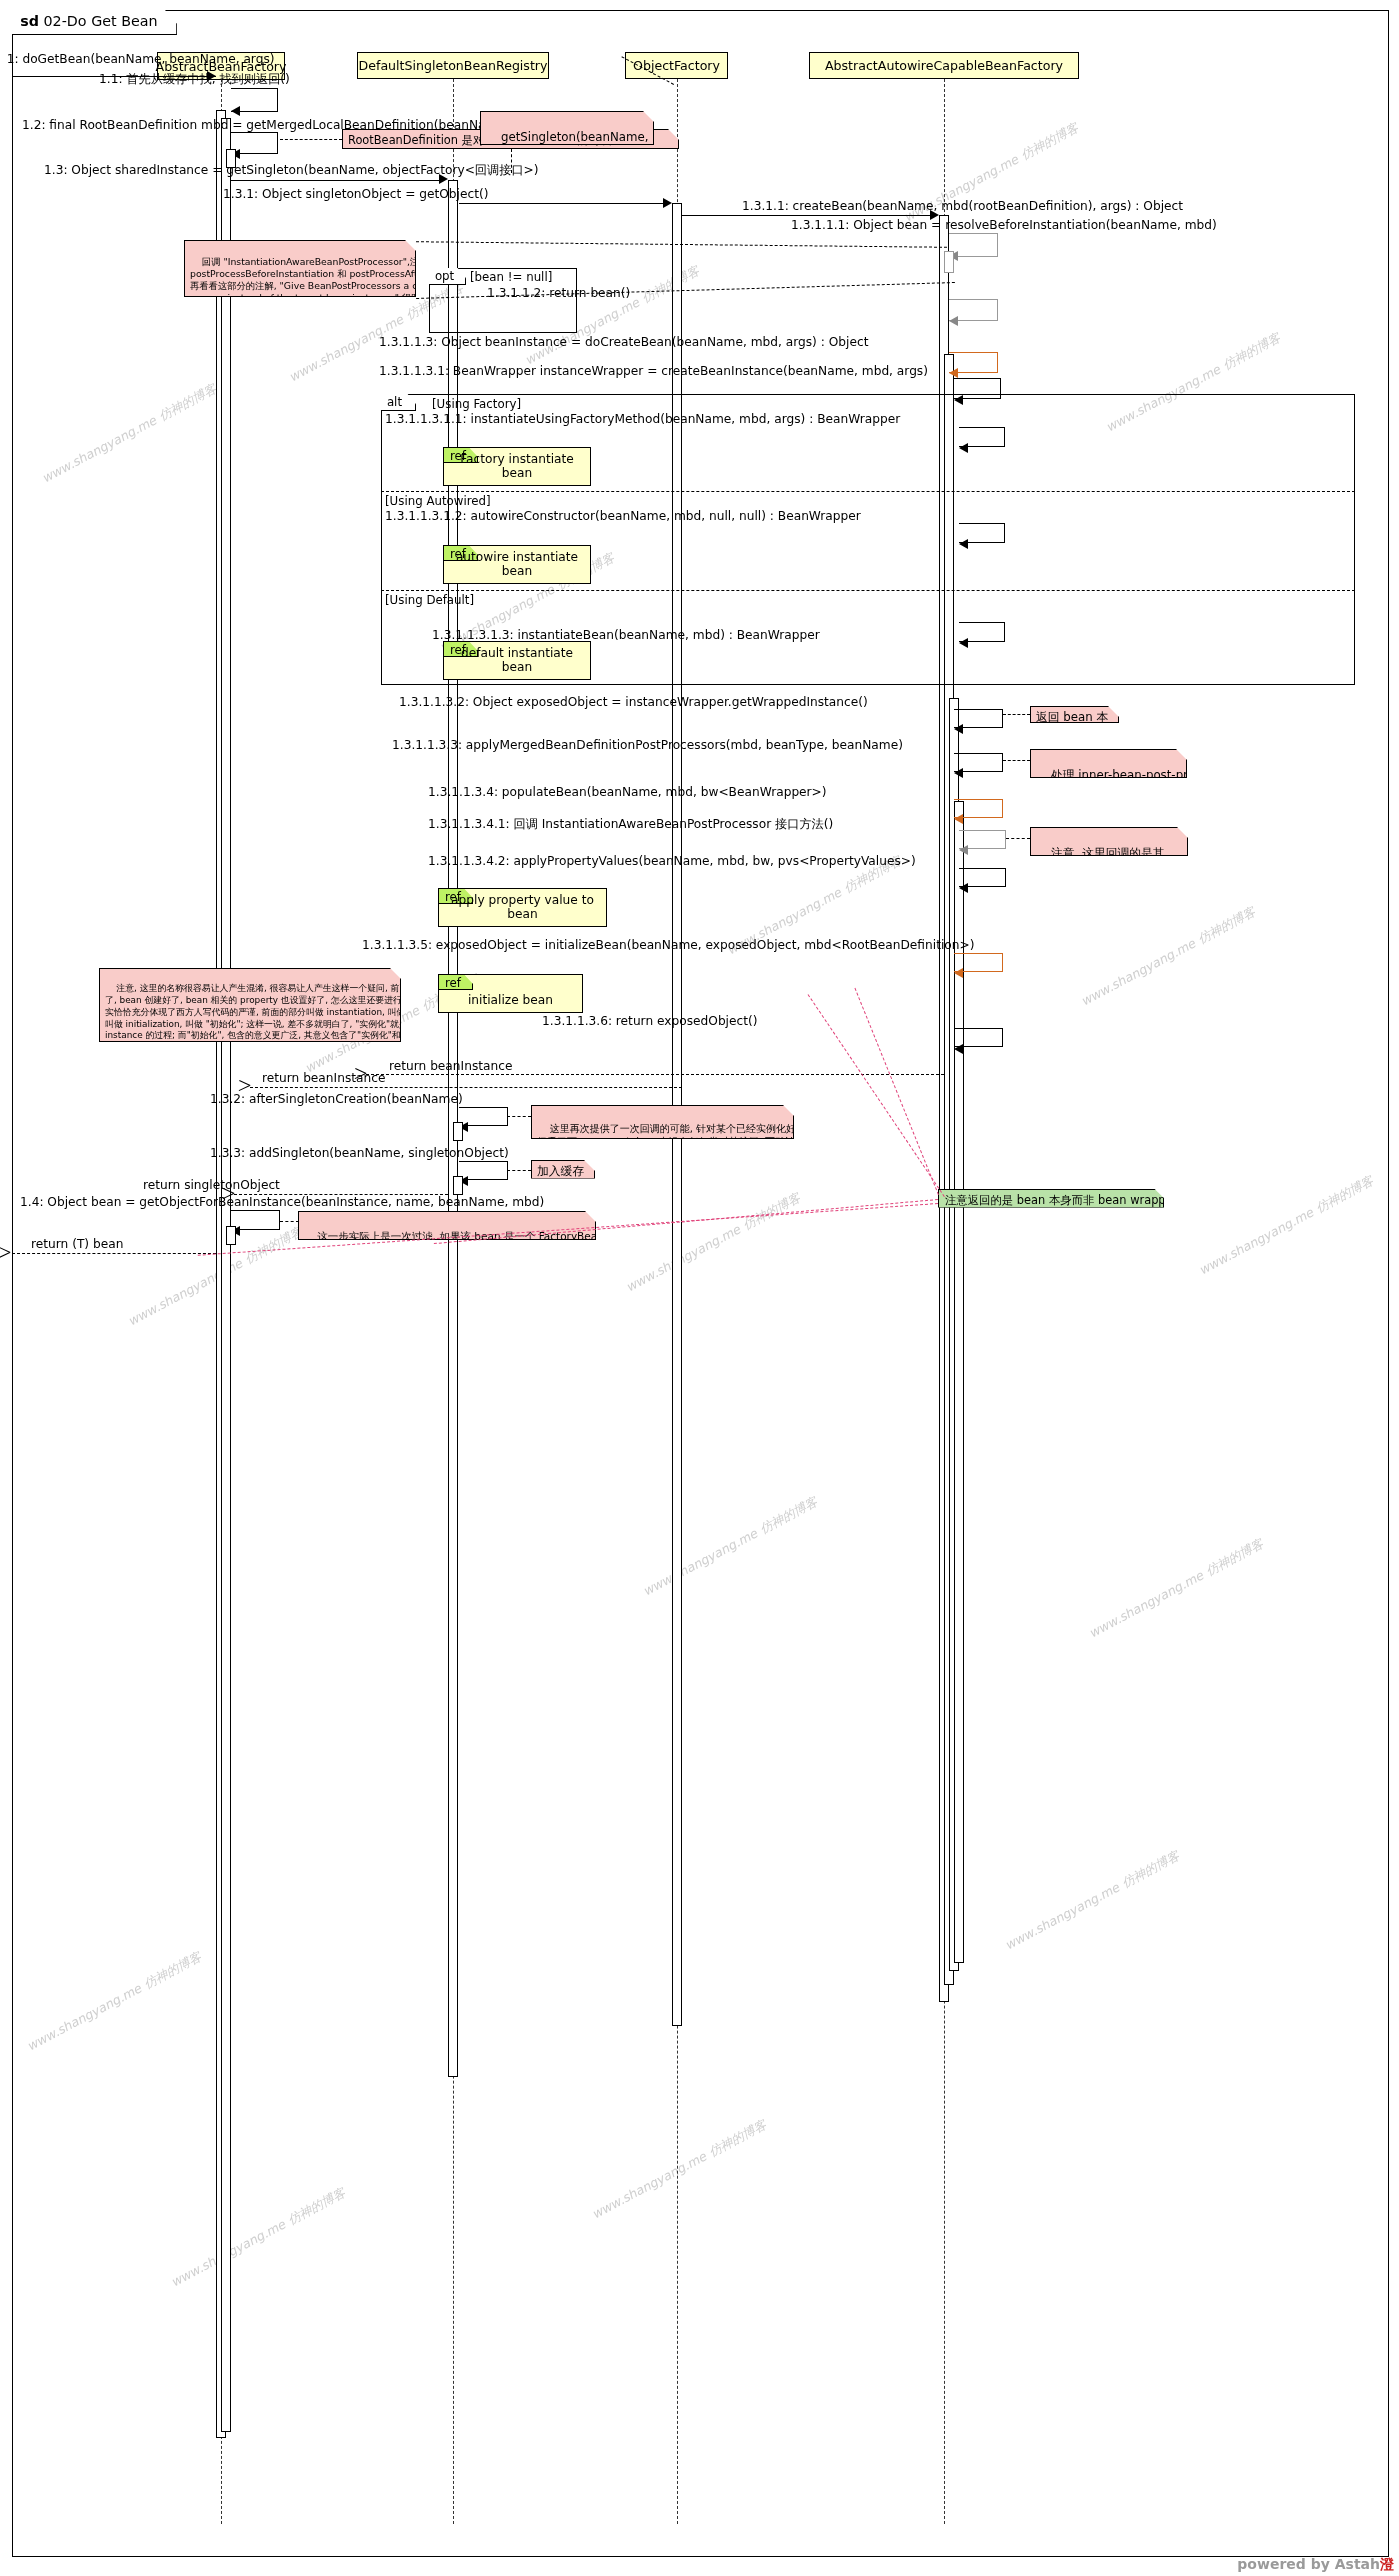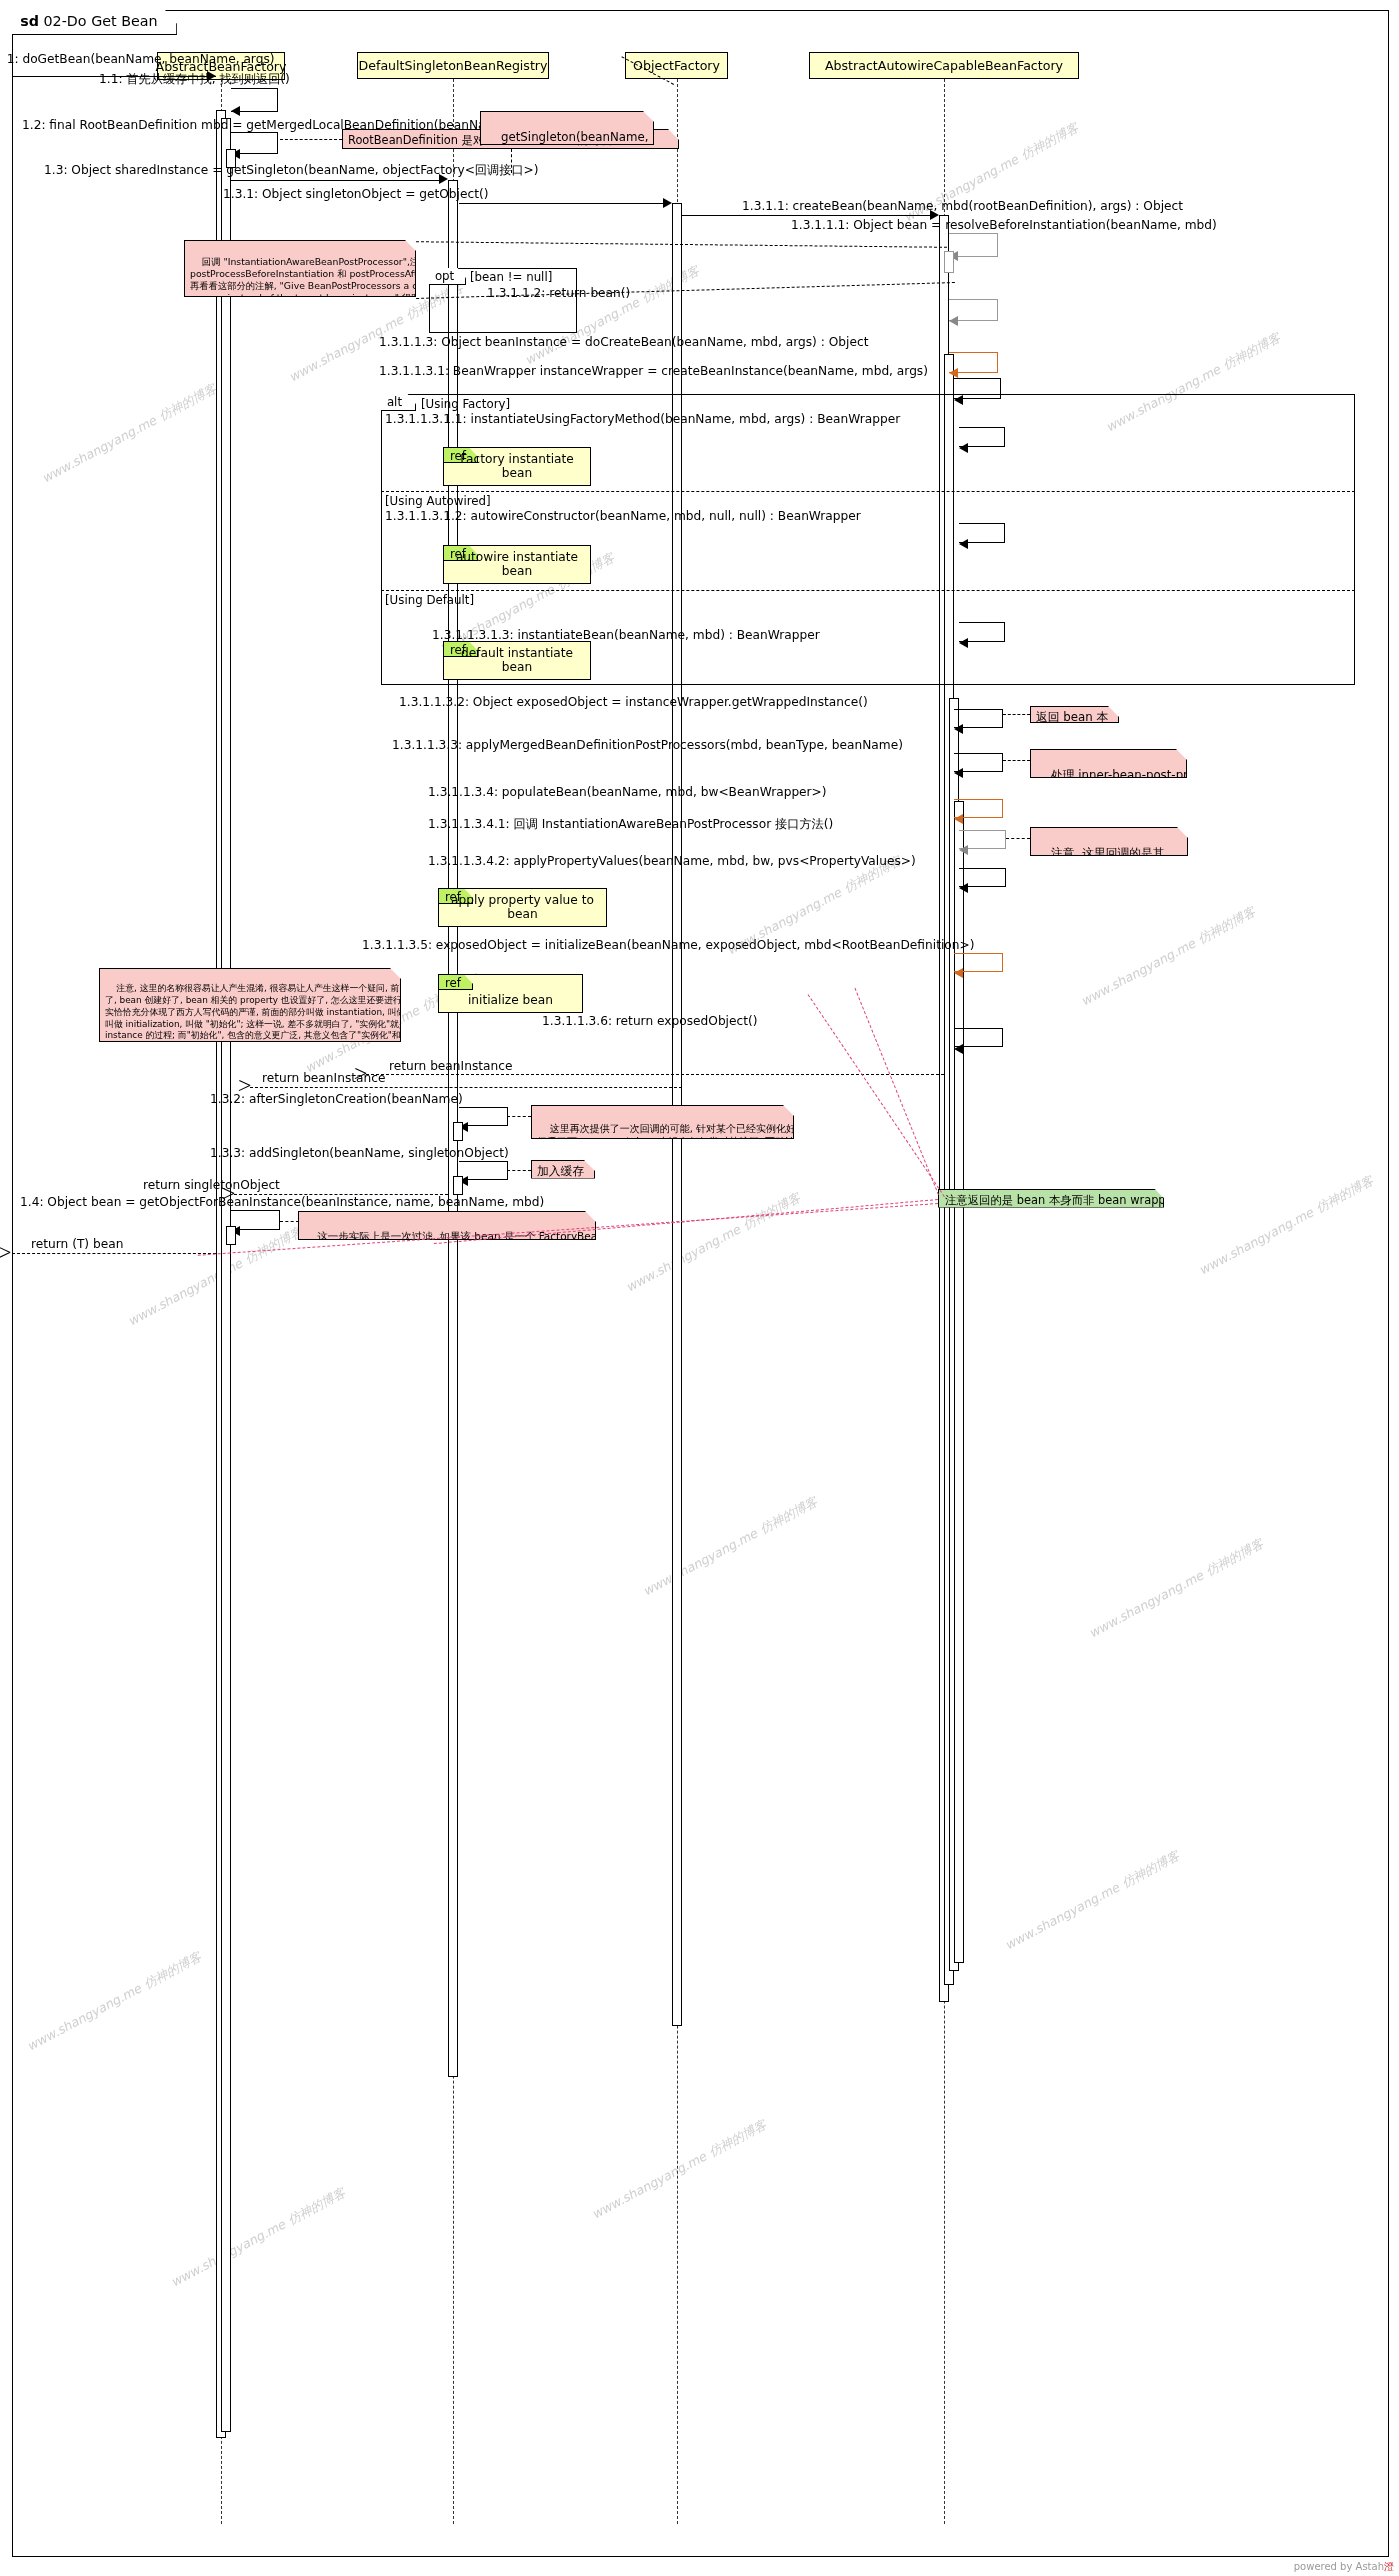--- a/index.html
+++ b/index.html
@@ -65,21 +65,21 @@
 
   
   .greenlabel{position:absolute;background:#b9e2a8;border:0.8px solid #000;box-sizing:border-box;
         font-size:11.4px;padding:2.5px 5.9px;white-space:nowrap;
         clip-path:polygon(0 0,calc(100% - 9.3px) 0,100% 9.3px,100% 100%,0 100%);}
   .pinkline{position:absolute;height:0;border-top:0.8px dashed #e0437a;transform-origin:0 0;}
 
   
   .wm{position:absolute;font-size:12.6px;color:#cfcfcf;white-space:nowrap;
       transform:rotate(-28deg);transform-origin:0 0;pointer-events:none;font-style:italic;}
-  .footer{position:absolute;right:5px;bottom:2.5px;font-size:10px;color:#9a9a9a;}
+  .footer{position:absolute;right:5px;bottom:2.5px;font-size:14px;color:#9a9a9a;font-weight:bold;}
   .footer .red{color:#cc2222;}
 </style>
 </head>
 <body>
 
 <div id="canvas">
 
   <div class="frame" style="left:11.8px;top:10px;width:1377px;height:2547px;"></div>
   <div class="frame-tab" style="left:11.8px;top:10px;width:165px;height:25px;">
     <b>sd</b>
@@ -198,21 +198,21 @@
   <div class="mlabel" style="left:379px;top:335px;">1.3.1.1.3: Object beanInstance = doCreateBean(beanName, mbd, args) : Object</div>
   <div class="selfcall orange" style="left:949px;top:352px;width:49px;height:21px;"></div>
   <div class="arrowL orange" style="left:949px;top:368px;"></div>
 
   <div class="mlabel" style="left:379px;top:364px;">1.3.1.1.3.1: BeanWrapper instanceWrapper = createBeanInstance(beanName, mbd, args)</div>
   <div class="selfcall" style="left:954px;top:378px;width:47px;height:21px;"></div>
   <div class="arrowL" style="left:954px;top:395px;"></div>
 
   <div class="fragment" style="left:381px;top:394px;width:974px;height:291px;"></div>
   <div class="fragtag" style="left:381px;top:394px;width:35px;height:17px;">alt</div>
-  <div class="fragcond" style="left:421px;top:397px;">[Using Factory]</div>
+  <div class="fragcond" style="left:432px;top:397px;">[Using Factory]</div>
 
   <div class="mlabel" style="left:385px;top:412px;">1.3.1.1.3.1.1: instantiateUsingFactoryMethod(beanName, mbd, args) : BeanWrapper</div>
   <div class="selfcall" style="left:959px;top:427px;width:46px;height:20px;"></div>
   <div class="arrowL" style="left:959px;top:443px;"></div>
 
   <div class="refbox" style="left:443px;top:447px;width:148px;height:39px;">
     <div class="tag" style="width:34px;height:15px;">ref</div>
     <div class="body">Factory instantiate bean</div>
   </div>
 

